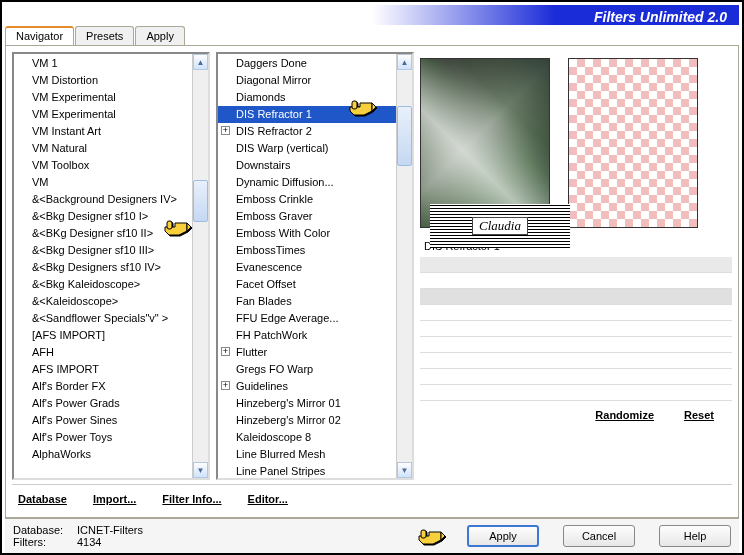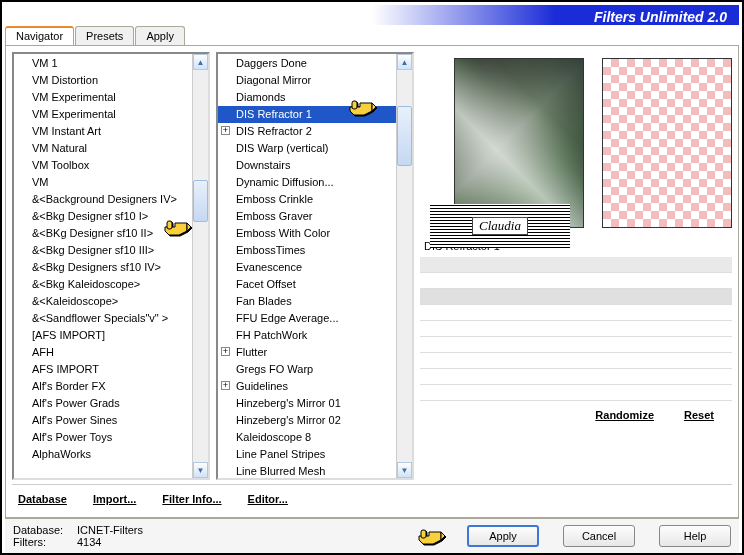--- a/index.html
+++ b/index.html
@@ -15,21 +15,21 @@
 .listpane { width: 198px; border: 2px inset #ddd; background: #fff; overflow: hidden; display: flex; }
 .listcontent { flex: 1; overflow: hidden; padding: 1px 0; }
 .li { padding: 1px 4px 1px 18px; white-space: nowrap; cursor: pointer; line-height: 15px; color: #000; position: relative; }
 .li.sel { background: #1f57c9; color: #fff; }
 .li .exp { position: absolute; left: 3px; top: 3px; width: 9px; height: 9px; border: 1px solid #888; background: #fff; font-size: 9px; line-height: 7px; text-align: center; color: #000; }
 .scroll { width: 16px; background: #e8e8e8; display: flex; flex-direction: column; border-left: 1px solid #ccc; }
 .sb-btn { height: 16px; background: linear-gradient(#fdfdfd,#cfe3fb); border: 1px solid #b4c8e0; display: flex; align-items: center; justify-content: center; font-size: 8px; color: #4a6a99; }
 .sb-track { flex: 1; background: #efefef; }
 .sb-thumb { background: linear-gradient(#e8f0fb,#c5d8f3); border: 1px solid #9ebde0; border-radius: 2px; }
 .right { flex: 1; display: flex; flex-direction: column; }
-.preview { height: 185px; display: flex; align-items: flex-start; justify-content: flex-end; gap: 18px; position: relative; padding-top: 6px; text-decoration: underline; }
+.preview { height: 185px; display: flex; align-items: flex-start; justify-content: flex-start; gap: 18px; position: relative; padding-top: 6px; text-decoration: underline; }
 .pv-a, .pv-b { width: 130px; height: 170px; border: 1px solid #333; }
 .pv-a { background:
   linear-gradient(135deg, rgba(0,0,0,.55), rgba(255,255,255,.2) 45%, rgba(80,100,80,.6) 70%, rgba(20,30,30,.7)),
   linear-gradient(45deg, #4a5a45, #c9d0c8 40%, #5b6a58 70%, #2c3830);
   background-blend-mode: overlay; }
 .pv-b { background-image:
   linear-gradient(45deg, #f2bdbd 25%, transparent 25%, transparent 75%, #f2bdbd 75%),
   linear-gradient(45deg, #f2bdbd 25%, #fff 25%, #fff 75%, #f2bdbd 75%);
   background-size: 16px 16px; background-position: 0 0, 8px 8px; }
 .stamp { position: absolute; left: 10px; top: 152px; width: 140px; height: 44px; background:
@@ -134,22 +134,22 @@
             <div class="li"><span>Facet Offset</span></div>
             <div class="li"><span>Fan Blades</span></div>
             <div class="li"><span>FFU Edge Average...</span></div>
             <div class="li"><span>FH PatchWork</span></div>
             <div class="li"><span class="exp">+</span><span>Flutter</span></div>
             <div class="li"><span>Gregs FO Warp</span></div>
             <div class="li"><span class="exp">+</span><span>Guidelines</span></div>
             <div class="li"><span>Hinzeberg's Mirror 01</span></div>
             <div class="li"><span>Hinzeberg's Mirror 02</span></div>
             <div class="li"><span>Kaleidoscope 8</span></div>
+            <div class="li"><span>Line Blurred Mesh</span></div>
             <div class="li"><span>Line Panel Stripes</span></div>
-            <div class="li"><span>Line Blurred Mesh</span></div>
           </div>
         <div class="scroll">
           <div class="sb-btn">▲</div>
           <div class="sb-track">
               <div class="sb-thumb" style="height:60px;margin-top:36px"></div>
             </div>
           <div class="sb-btn">▼</div>
         </div>
       </div>
 

